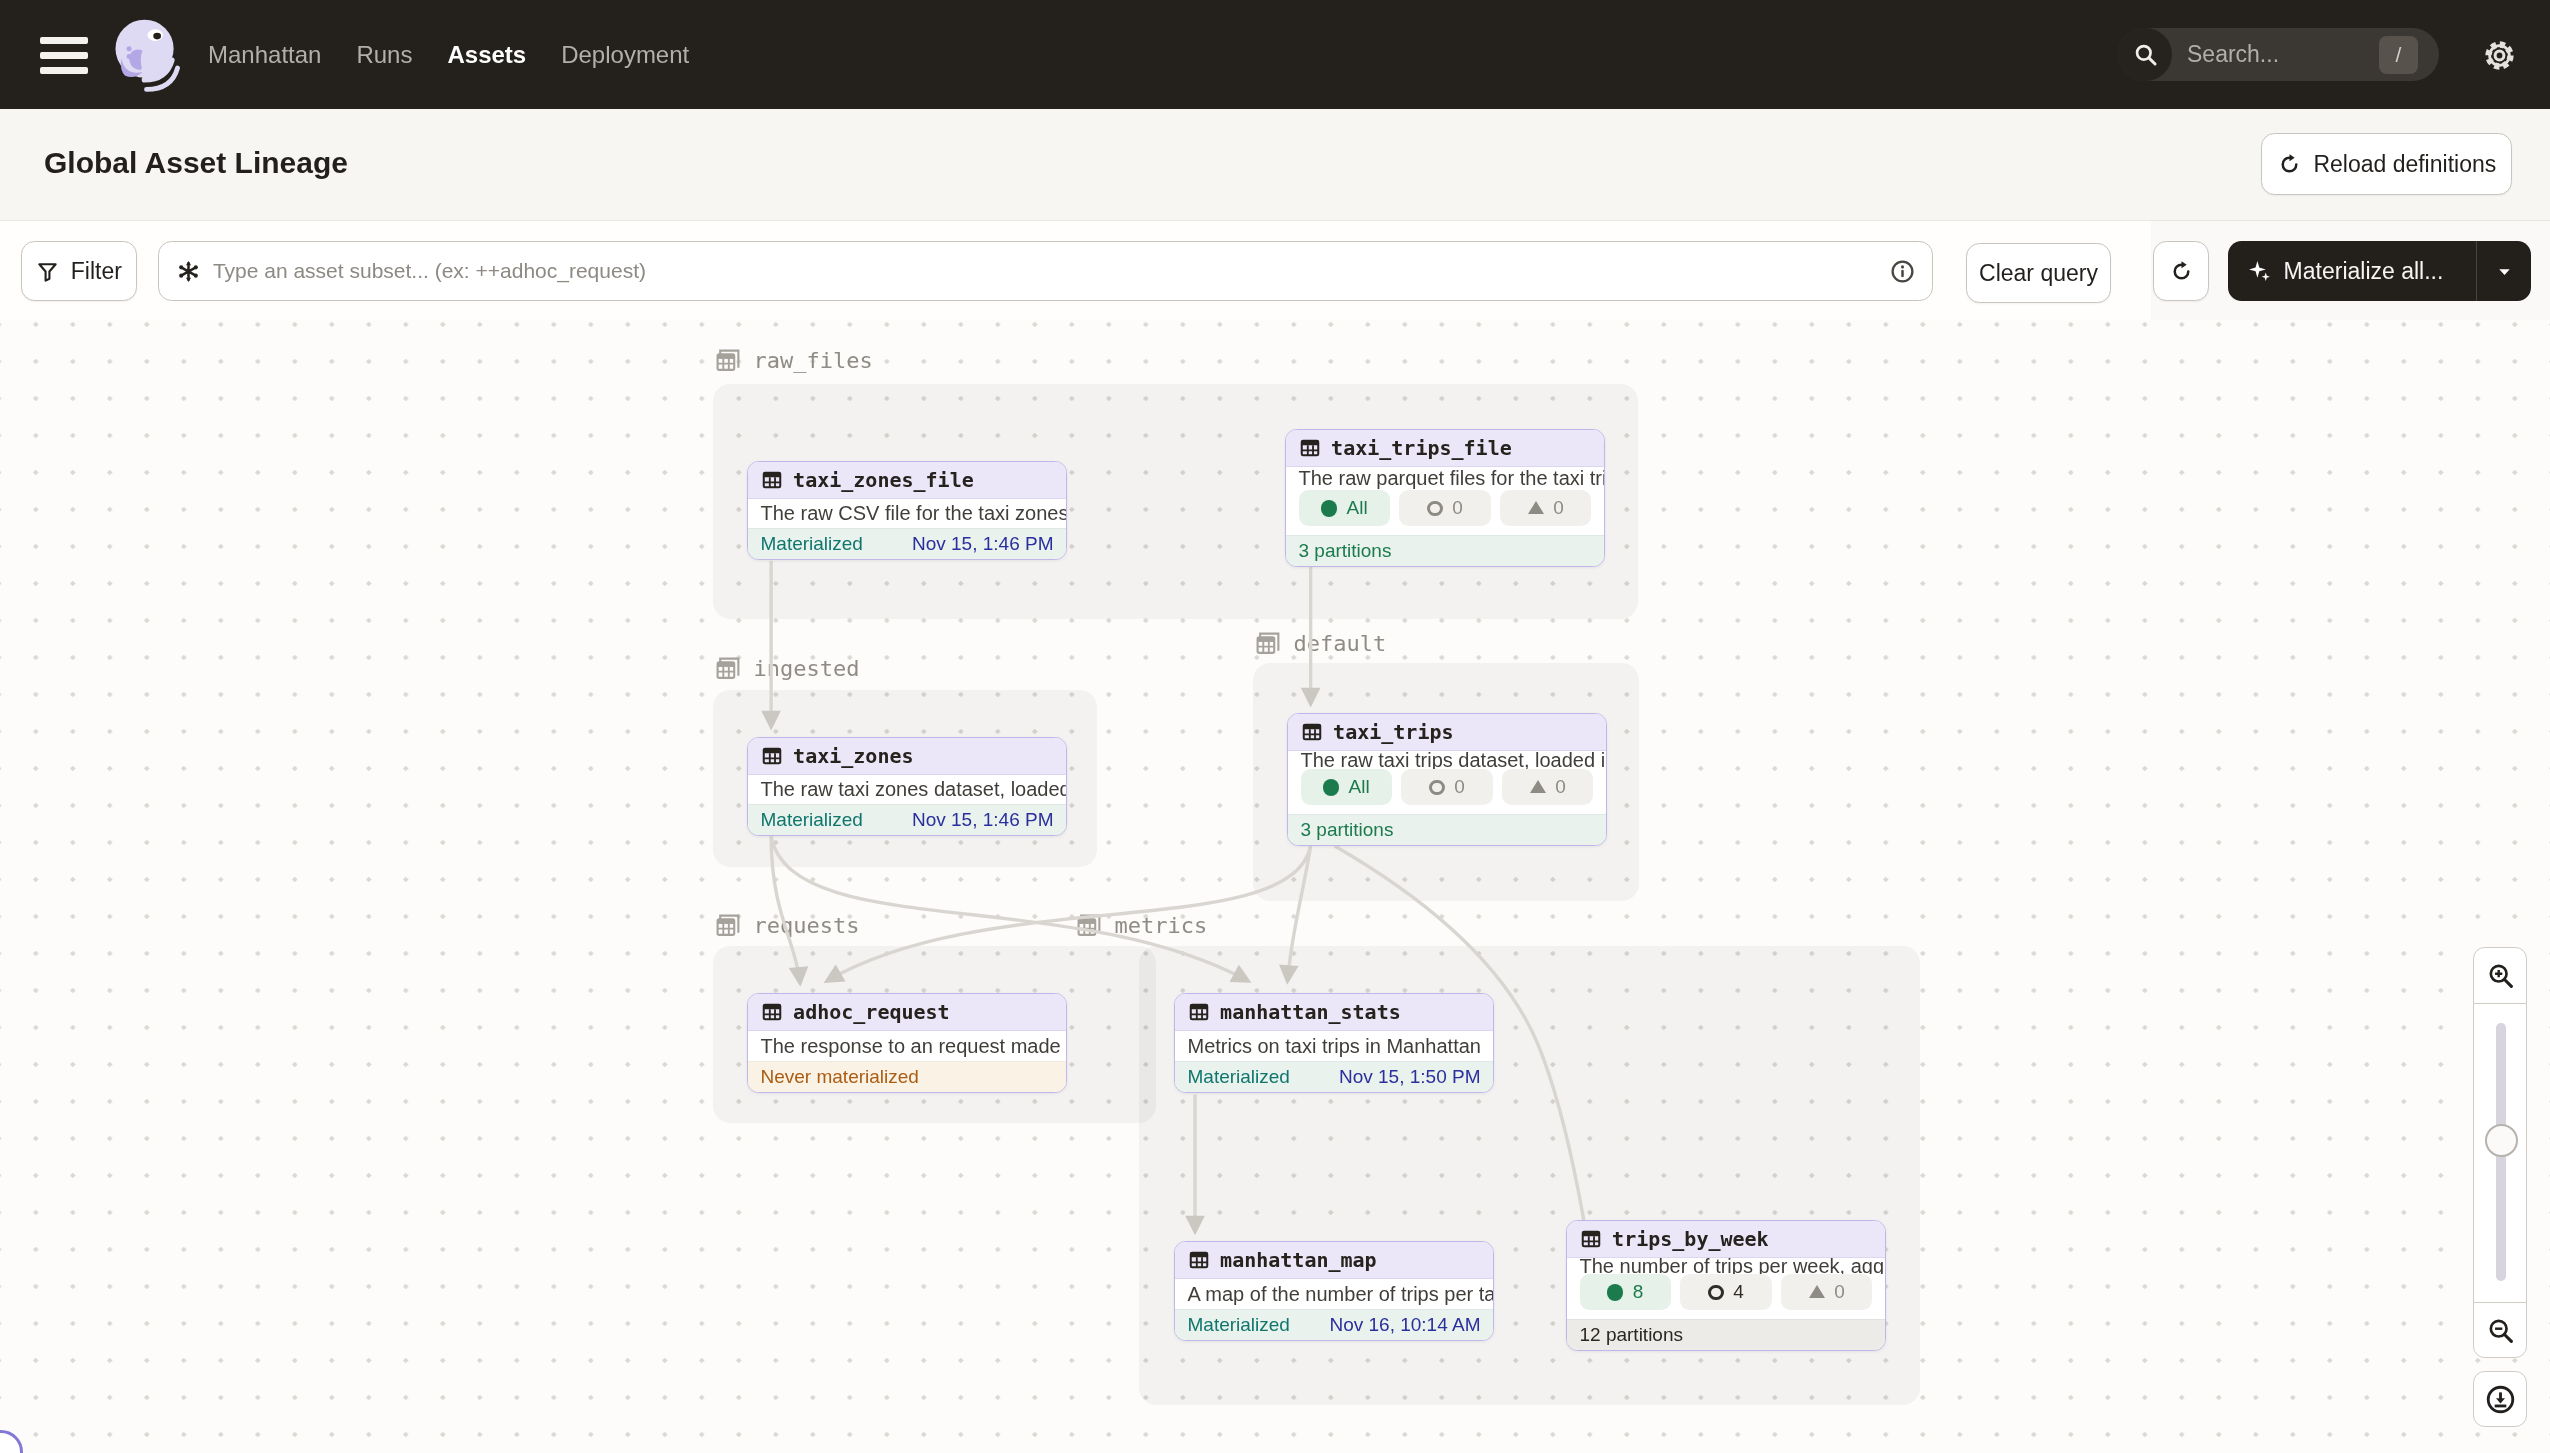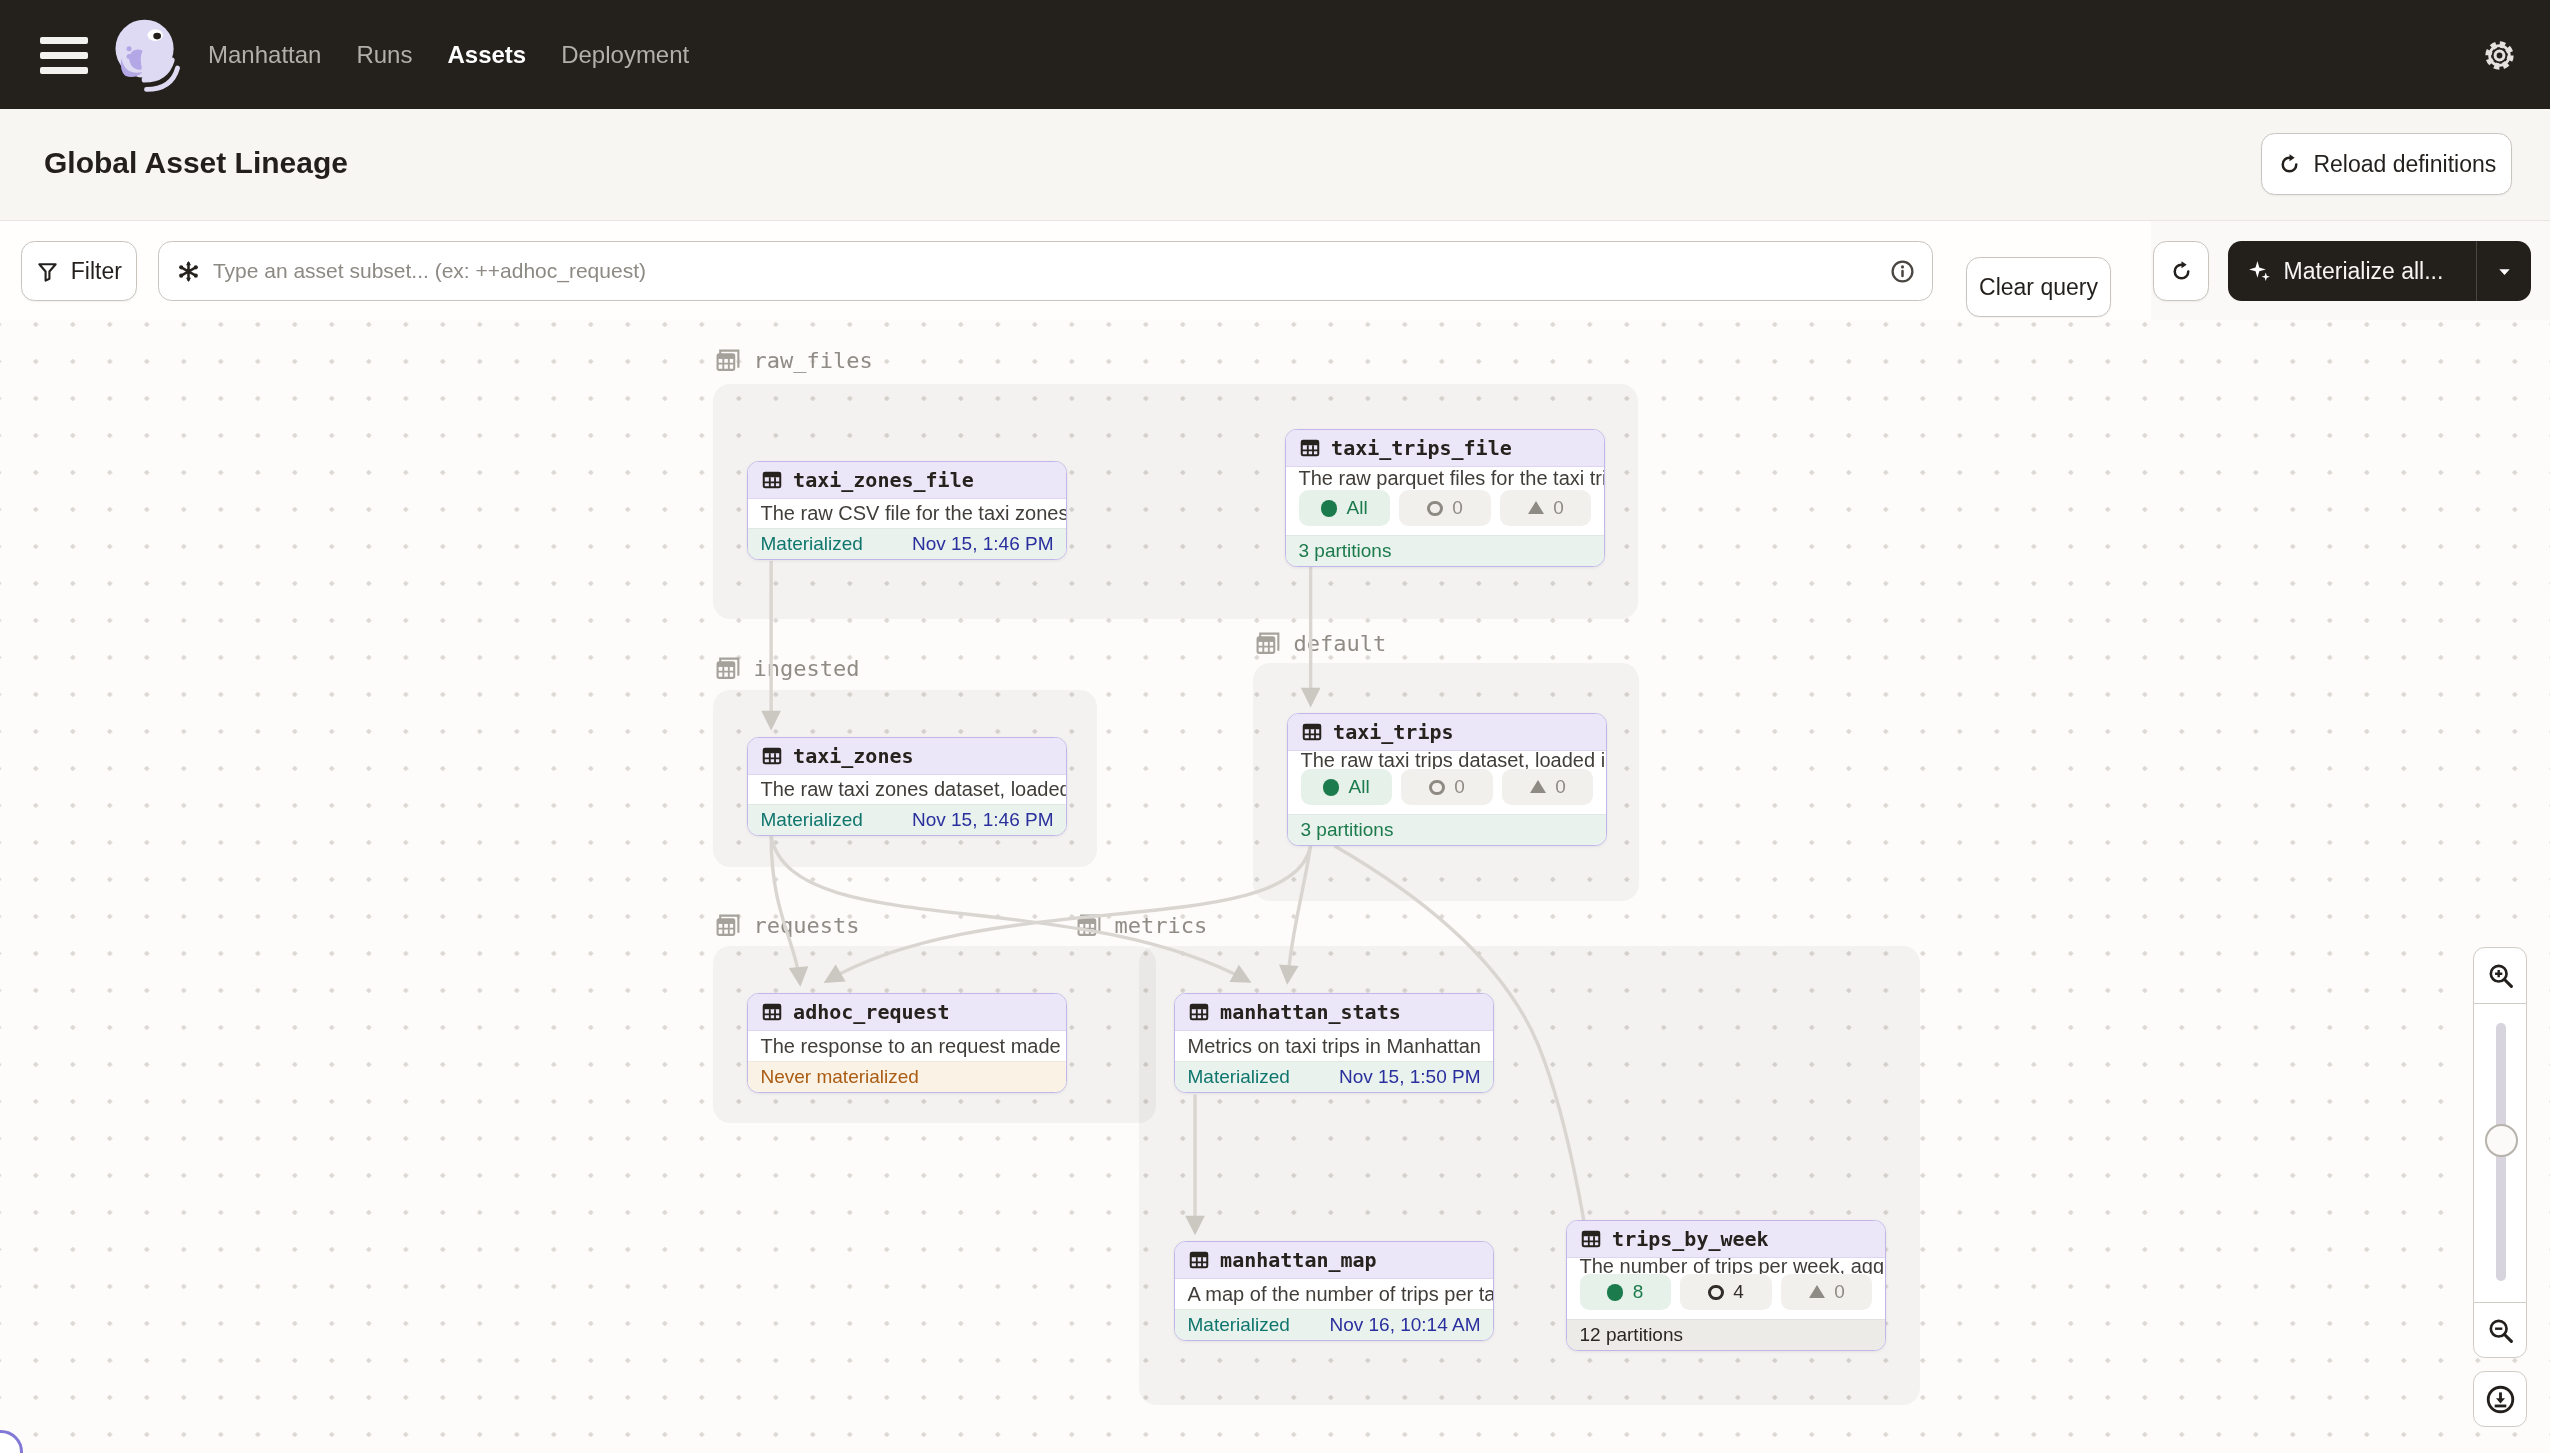--- a/index.html
+++ b/index.html
@@ -38,21 +38,21 @@
 
   
   .toolstrip { position:absolute; left:0; top:221px; width:2151px; height:99px; background:#fffefd; }
   .filterbtn { position:absolute; left:21px; top:20px; width:116px; height:60px; }
   .querybox { position:absolute; left:158px; top:20px; width:1775px; height:60px;
     background:#fff; border:1px solid #c8c4be; border-radius:13.5px;
     display:flex; align-items:center; padding:0 17.3px; gap:11.6px; }
   .querybox input { flex:1; border:none; outline:none; font-size:21px; color:#231f1c;
     font-family:"Liberation Sans",sans-serif; background:transparent; }
   .querybox input::placeholder { color:#8d8983; }
-  .clearbtn { position:absolute; left:1966px; top:36px; width:145px; height:60px; }
+  .clearbtn { position:absolute; left:1966px; top:22px; width:145px; height:60px; }
   .refreshbtn { position:absolute; left:2153px; top:20px; width:56px; height:60px; }
   .matbtn { position:absolute; left:2228px; top:20px; width:303px; height:60px;
     background:#23201c; border-radius:13.5px; display:flex; align-items:center;
     color:#f6f5f3; font-size:23px; cursor:pointer; }
   .matbtn .matmain { flex:1; display:flex; align-items:center; gap:11.6px; padding-left:19px; }
   .matbtn .matdivider { width:1px; height:60px; background:#4a463f; }
   .matbtn .matcaret { width:54px; display:flex; align-items:center; justify-content:center; }
 
   
   .canvas { position:absolute; left:0; top:320px; width:2550px; height:1133px;
@@ -208,20 +208,29 @@
       <path d="M46 74 Q68 74 74 54" fill="none" stroke="#dedaf3" stroke-width="6" stroke-linecap="round"></path>
       <path d="M48 84 Q74 84 80 62" fill="none" stroke="#dedaf3" stroke-width="5" stroke-linecap="round"></path>
     </svg>
   </div>
   <div class="navlinks">
     <span>Manhattan</span>
     <span>Runs</span>
     <span class="active">Assets</span>
     <span>Deployment</span>
   </div>
+  <div class="searchpill">
+    <div class="searchcap">
+      <svg class="ic" width="27" height="27" viewBox="0 0 24 24" style="color:#f0eeea">
+          <use href="#i-search"></use>
+        </svg>
+    </div>
+    <div class="searchtext">Search...</div>
+    <div class="slashchip">/</div>
+  </div>
   <div class="gearbtn">
     <svg class="ic" width="33" height="33" viewBox="0 0 24 24">
         <use href="#i-gear"></use>
       </svg>
   </div>
 </div>
 
 <div class="pagehdr">
   <div class="pagetitle">Global Asset Lineage</div>
   <button class="btn reloadbtn">

